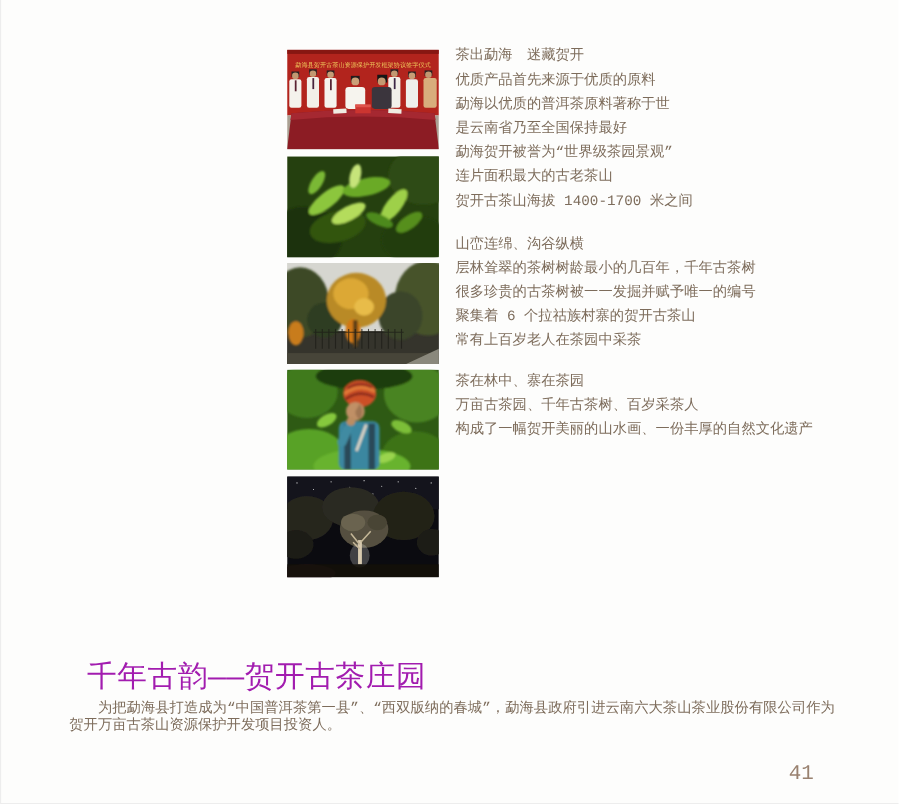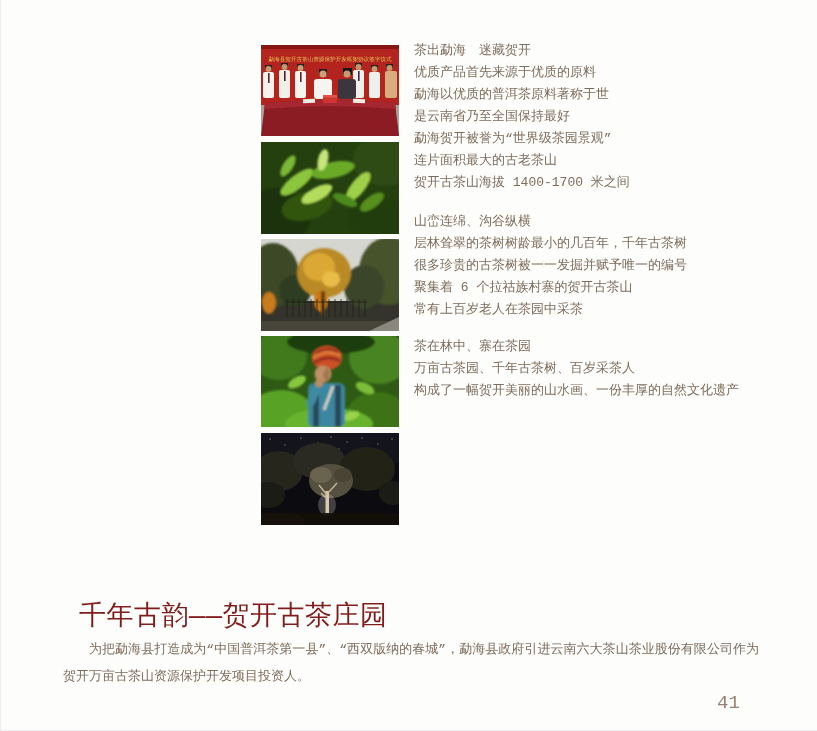--- a/index.html
+++ b/index.html
@@ -41,31 +41,31 @@
   .tline { white-space: nowrap; }
 
   
   .section-title {
     position: absolute;
     left: 78px;
     top: 597px;
     font-size: 27px;
     font-weight: normal;
     letter-spacing: 0.5px;
-    color: #7f1d1d;
+    color: #a21caf;
     white-space: nowrap;
   }
   .section-paragraph {
     position: absolute;
     left: 62px;
     top: 636px;
     width: 696px;
     text-indent: 2em;
     font-size: 13px;
-    line-height: 27px;
+    line-height: 16px;
     color: #7d6c5b;
     text-align: justify;
   }
   .page-number {
     position: absolute;
     left: 716px;
     top: 692px;
     font-size: 19px;
     color: #99816f;
   }

